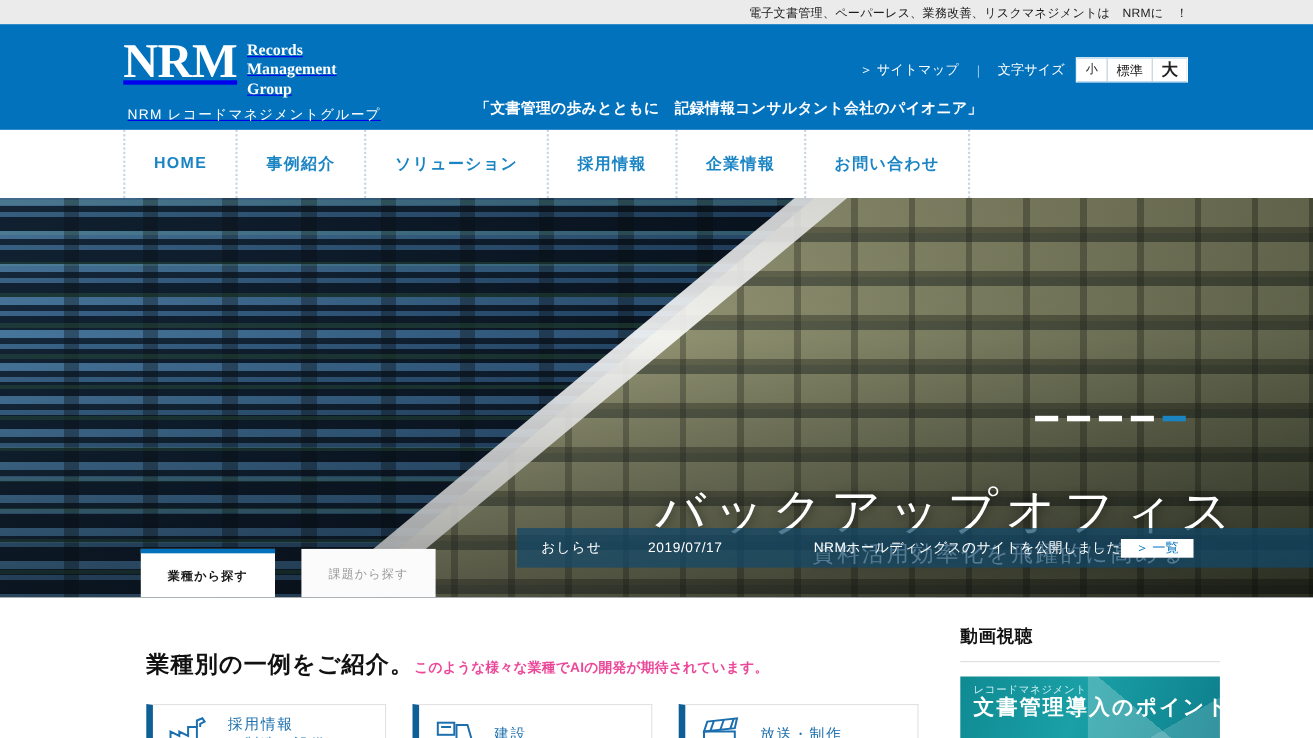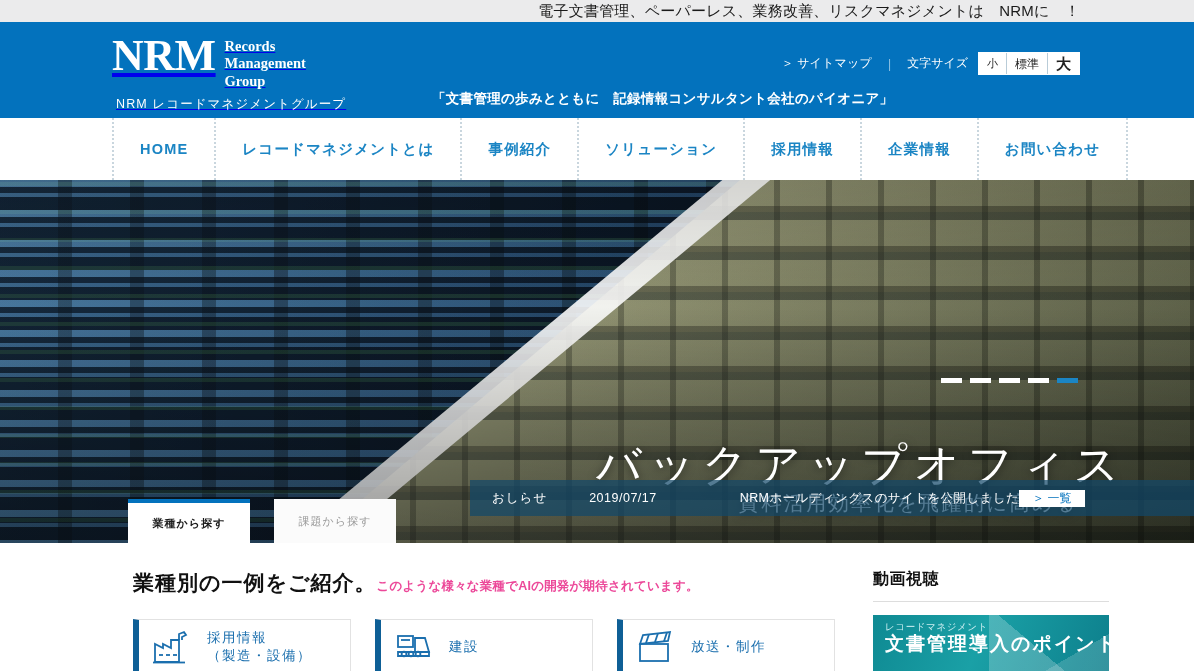--- a/index.html
+++ b/index.html
@@ -15,21 +15,21 @@
   
   .utility-bar {
     height: 22px;
     background: #ebebec;
     display: flex;
     align-items: center;
     justify-content: flex-end;
     padding-right: 114px;
   }
   .utility-text {
-    font-size: 15px;
+    font-size: 11px;
     color: #1a1a1a;
     letter-spacing: .2px;
     white-space: nowrap;
   }
 
   
   .header {
     position: relative;
     height: 96px;
     background: #0372bd;
@@ -334,20 +334,21 @@
     display: flex;
     align-items: baseline;
     margin-bottom: 22px;
     white-space: nowrap;
   }
   .section-heading .big {
     font-size: 21px;
     font-weight: 700;
     color: #111111;
     letter-spacing: 1px;
+    margin-top: 21px;
   }
   .section-heading .small {
     font-size: 12.5px;
     color: #ec4899;
     letter-spacing: .2px;
   }
 
   .card-grid {
     display: grid;
     grid-template-columns: repeat(3, 218px);
@@ -454,21 +455,20 @@
     <div class="fontsize-group">
       <button class="fs-btn fs-small">小</button>
       <button class="fs-btn fs-normal">標準</button>
       <button class="fs-btn fs-large">大</button>
     </div>
   </div>
 </header>
 
 <nav class="nav">
   <a class="nav-item" href="#">HOME</a>
-  <a class="nav-item" href="#">レコードマネジメントとは</a>
   <a class="nav-item" href="#">事例紹介</a>
   <a class="nav-item" href="#">ソリューション</a>
   <a class="nav-item" href="#">採用情報</a>
   <a class="nav-item" href="#">企業情報</a>
   <a class="nav-item" href="#">お問い合わせ</a>
 </nav>
 
 <section class="hero">
   <div class="hero-left"></div>
   <div class="hero-right"></div>

